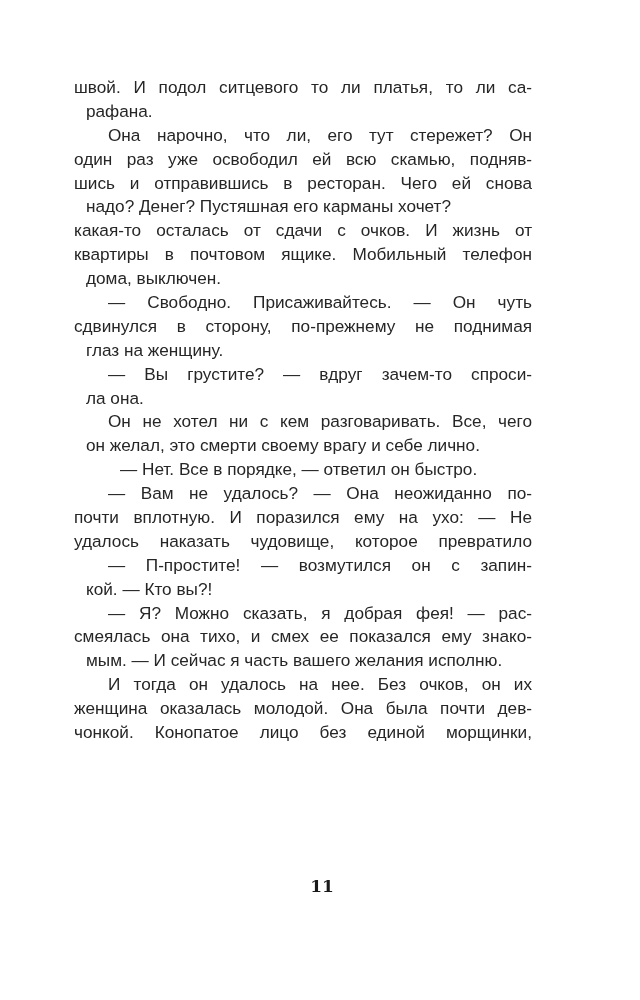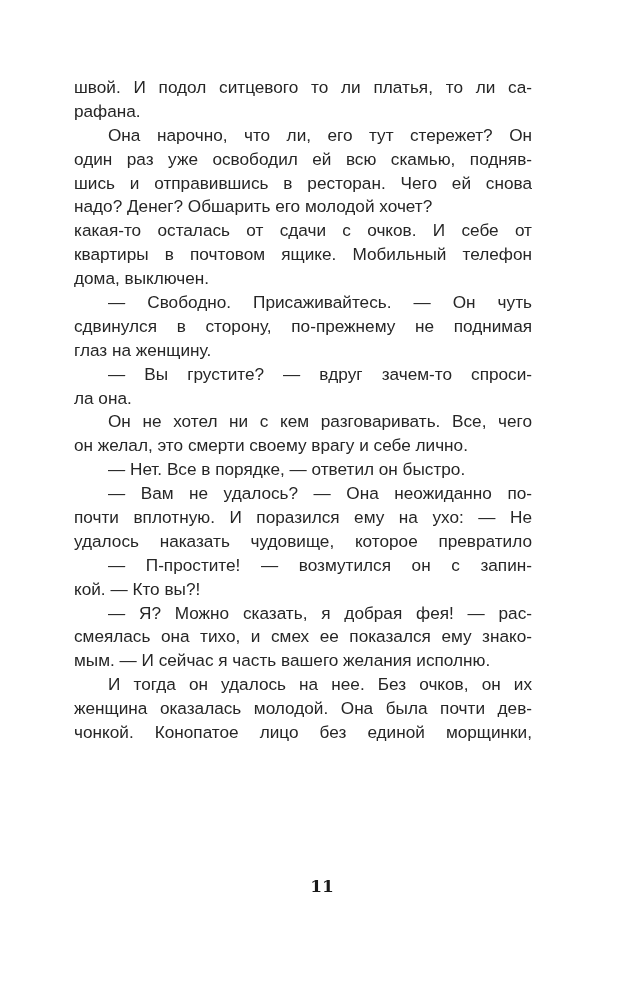--- a/index.html
+++ b/index.html
@@ -28,20 +28,21 @@
     .line {
       display: block;
       text-align: justify;
       text-align-last: justify;
       white-space: nowrap;
       overflow: hidden;
       height: 23.9px;
     }
     .line.last {
       text-align-last: left;
+      margin-left: 12px;
     }
     .line.first {
       padding-left: 34px;
     }
     .page-number {
       position: absolute;
       left: 0;
       width: 640px;
       top: 876px;
       text-align: center;
@@ -54,22 +55,22 @@
   </style>
 </head>
 <body>
 
 <div class="page" id="page-text">
     <span class="line">швой. И подол ситцевого то ли платья, то ли са-</span>
     <span class="line last">рафана.</span>
     <span class="line first">Она нарочно, что ли, его тут стережет? Он</span>
     <span class="line">один раз уже освободил ей всю скамью, подняв-</span>
     <span class="line">шись и отправившись в ресторан. Чего ей снова</span>
-    <span class="line last">надо? Денег? Обшарить его молодой хочет?</span>
-    <span class="line">какая-то осталась от сдачи с очков. И себе от</span>
+    <span class="line last">надо? Денег? Пустяшная его карманы хочет?</span>
+    <span class="line">какая-то осталась от сдачи с очков. И жизнь от</span>
     <span class="line">квартиры в почтовом ящике. Мобильный телефон</span>
     <span class="line last">дома, выключен.</span>
     <span class="line first">— Свободно. Присаживайтесь. — Он чуть</span>
     <span class="line">сдвинулся в сторону, по-прежнему не поднимая</span>
     <span class="line last">глаз на женщину.</span>
     <span class="line first">— Вы грустите? — вдруг зачем-то спроси-</span>
     <span class="line last">ла она.</span>
     <span class="line first">Он не хотел ни с кем разговаривать. Все, чего</span>
     <span class="line last">он желал, это смерти своему врагу и себе лично.</span>
     <span class="line first last">— Нет. Все в порядке, — ответил он быстро.</span>

